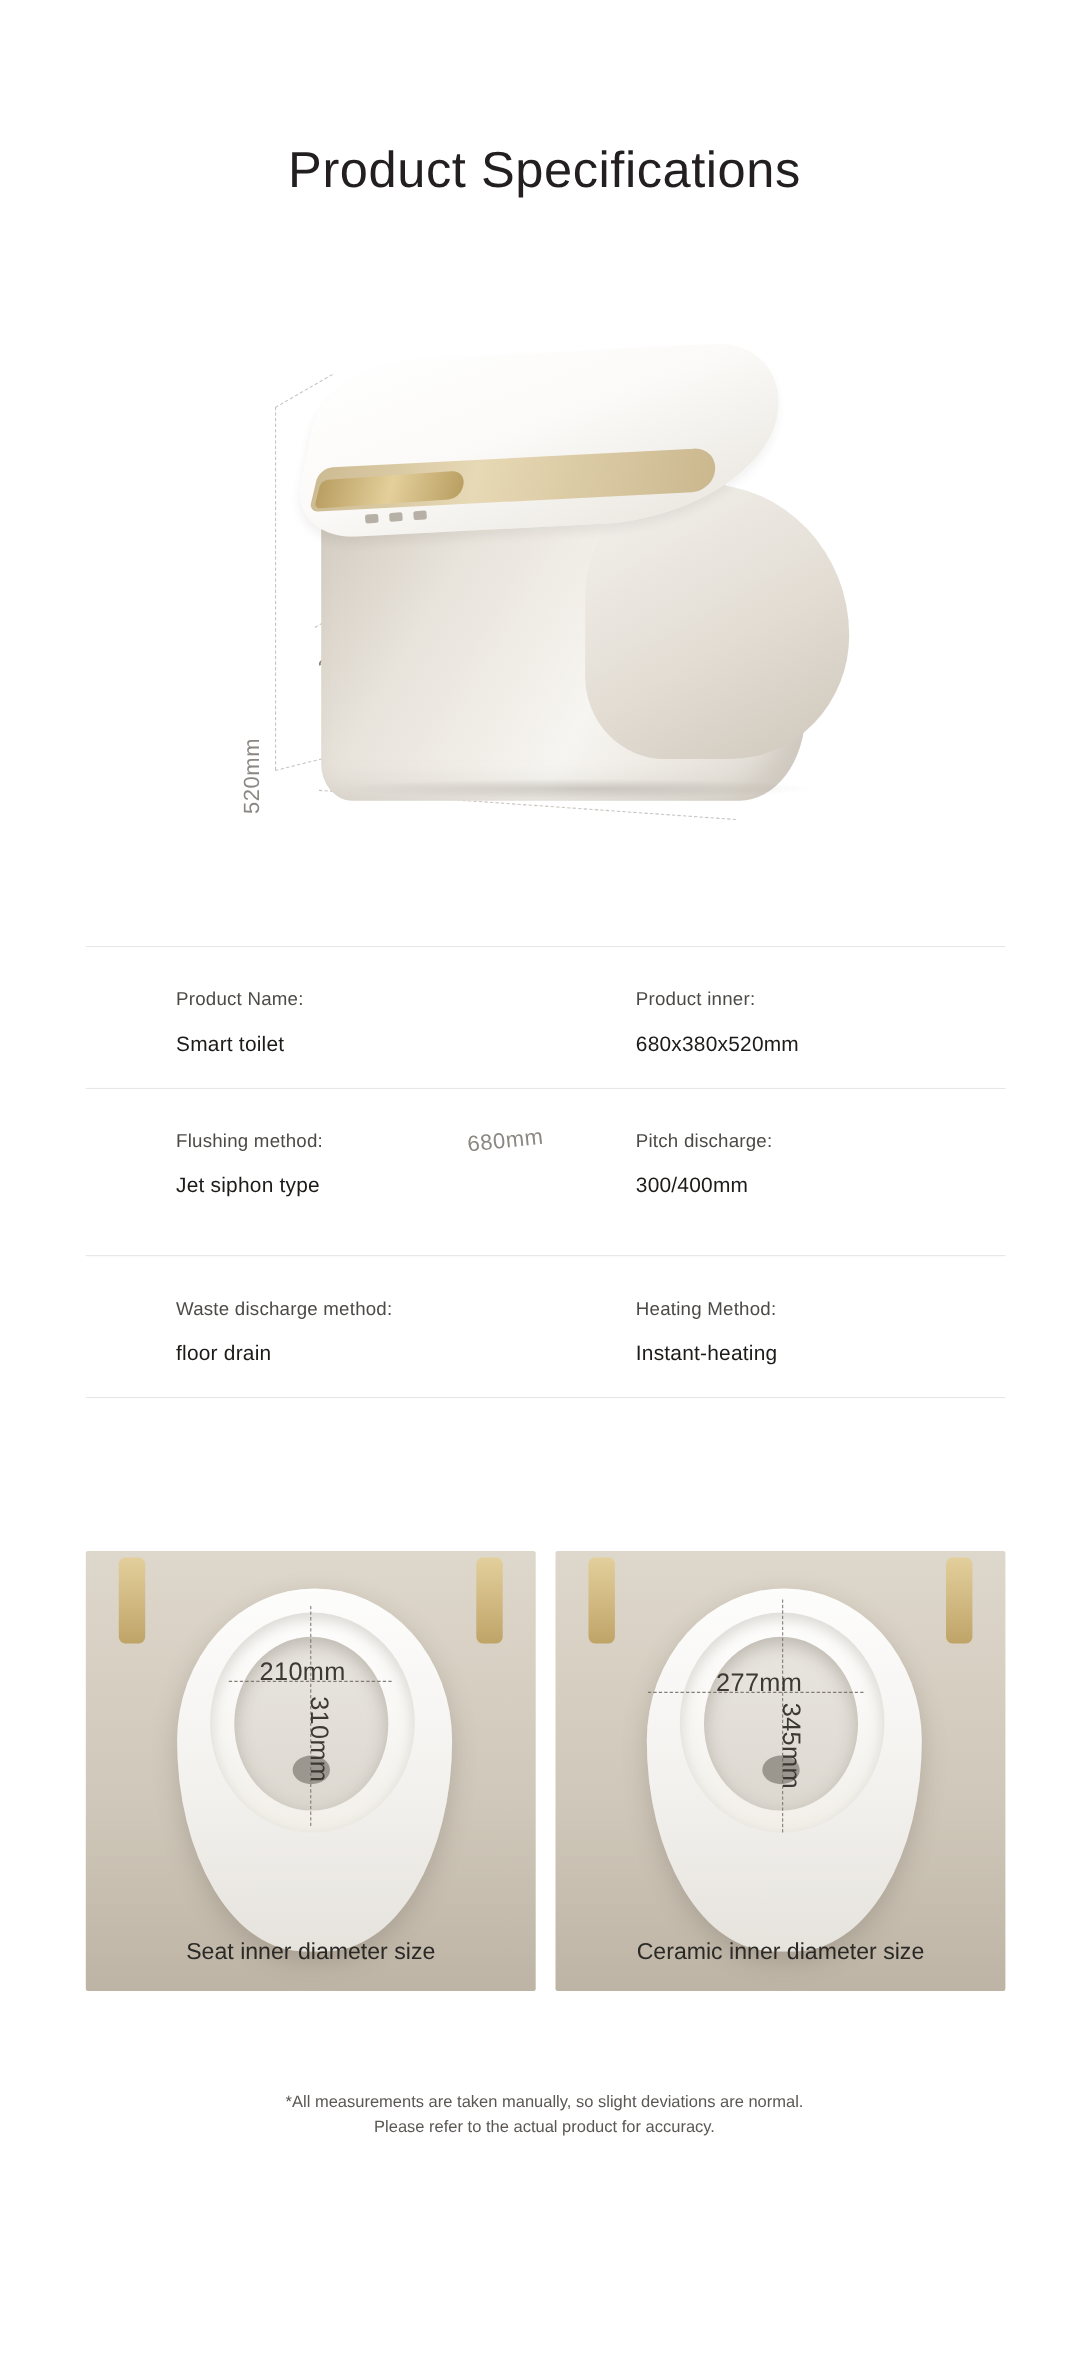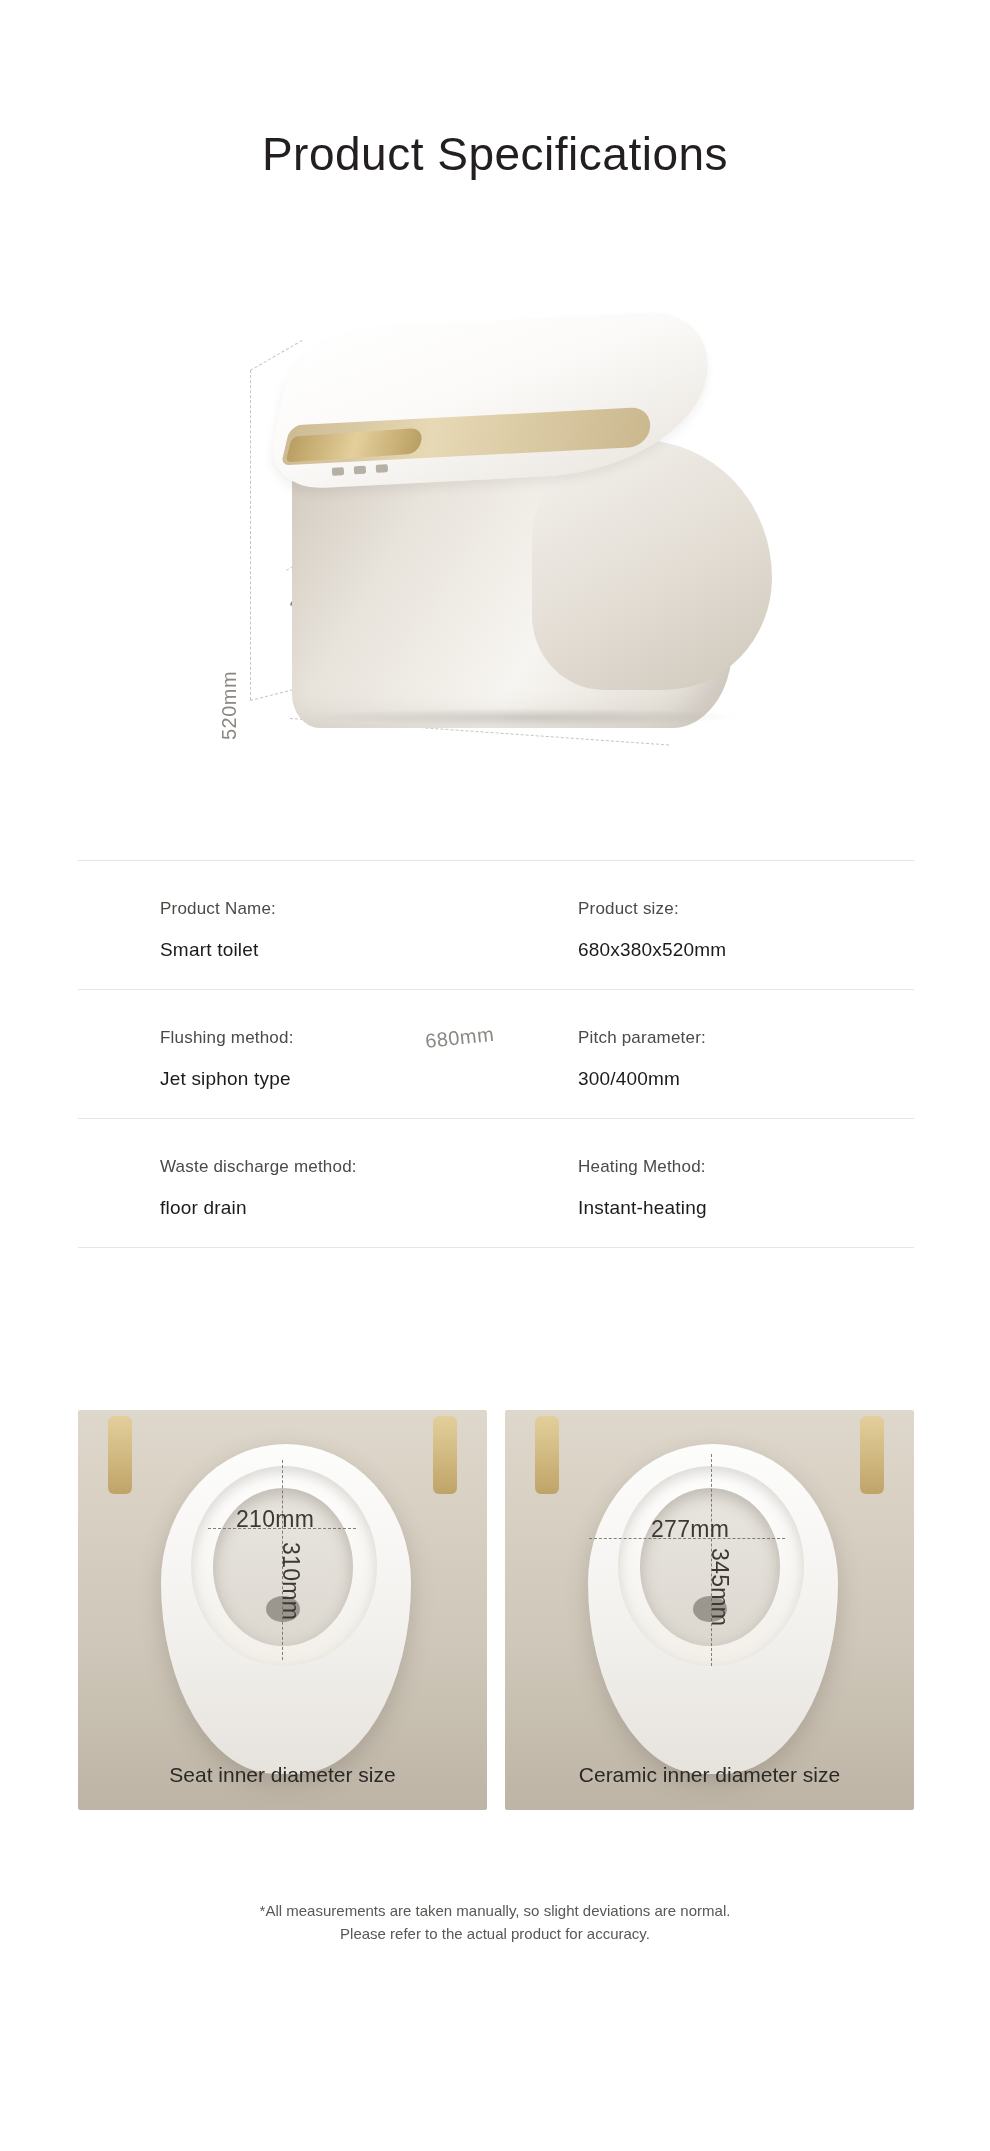--- a/index.html
+++ b/index.html
@@ -165,21 +165,21 @@
     top: 860px;
     left: 78px;
     width: 836px;
   }
   .spec-row {
     display: flex;
     border-top: 1px solid #e6e6e6;
     padding: 38px 0 28px 0;
     justify-content: space-between;
   }
-  .spec-row:last-child { border-bottom: 1px solid #e6e6e6; }
+  .spec-row:last-child { border-bottom: 1px solid #e6e6e6; margin-top: 23px; }
   .spec-cell {
     width: 50%;
     padding-left: 82px;
   }
   .spec-key {
     font-size: 17px;
     color: #4c4a47;
     margin-bottom: 20px;
     letter-spacing: 0.2px;
   }
@@ -340,32 +340,32 @@
   </div>
 
   <div class="spec-table">
 
     <div class="spec-row">
       <div class="spec-cell">
         <div class="spec-key">Product Name:</div>
         <div class="spec-val">Smart toilet</div>
       </div>
       <div class="spec-cell">
-        <div class="spec-key">Product size:</div>
+        <div class="spec-key">Product inner:</div>
         <div class="spec-val">680x380x520mm</div>
       </div>
     </div>
 
     <div class="spec-row">
       <div class="spec-cell">
         <div class="spec-key">Flushing method:</div>
         <div class="spec-val">Jet siphon type</div>
       </div>
       <div class="spec-cell">
-        <div class="spec-key">Pitch parameter:</div>
+        <div class="spec-key">Pitch discharge:</div>
         <div class="spec-val">300/400mm</div>
       </div>
     </div>
 
     <div class="spec-row">
       <div class="spec-cell">
         <div class="spec-key">Waste discharge method:</div>
         <div class="spec-val">floor drain</div>
       </div>
       <div class="spec-cell">

